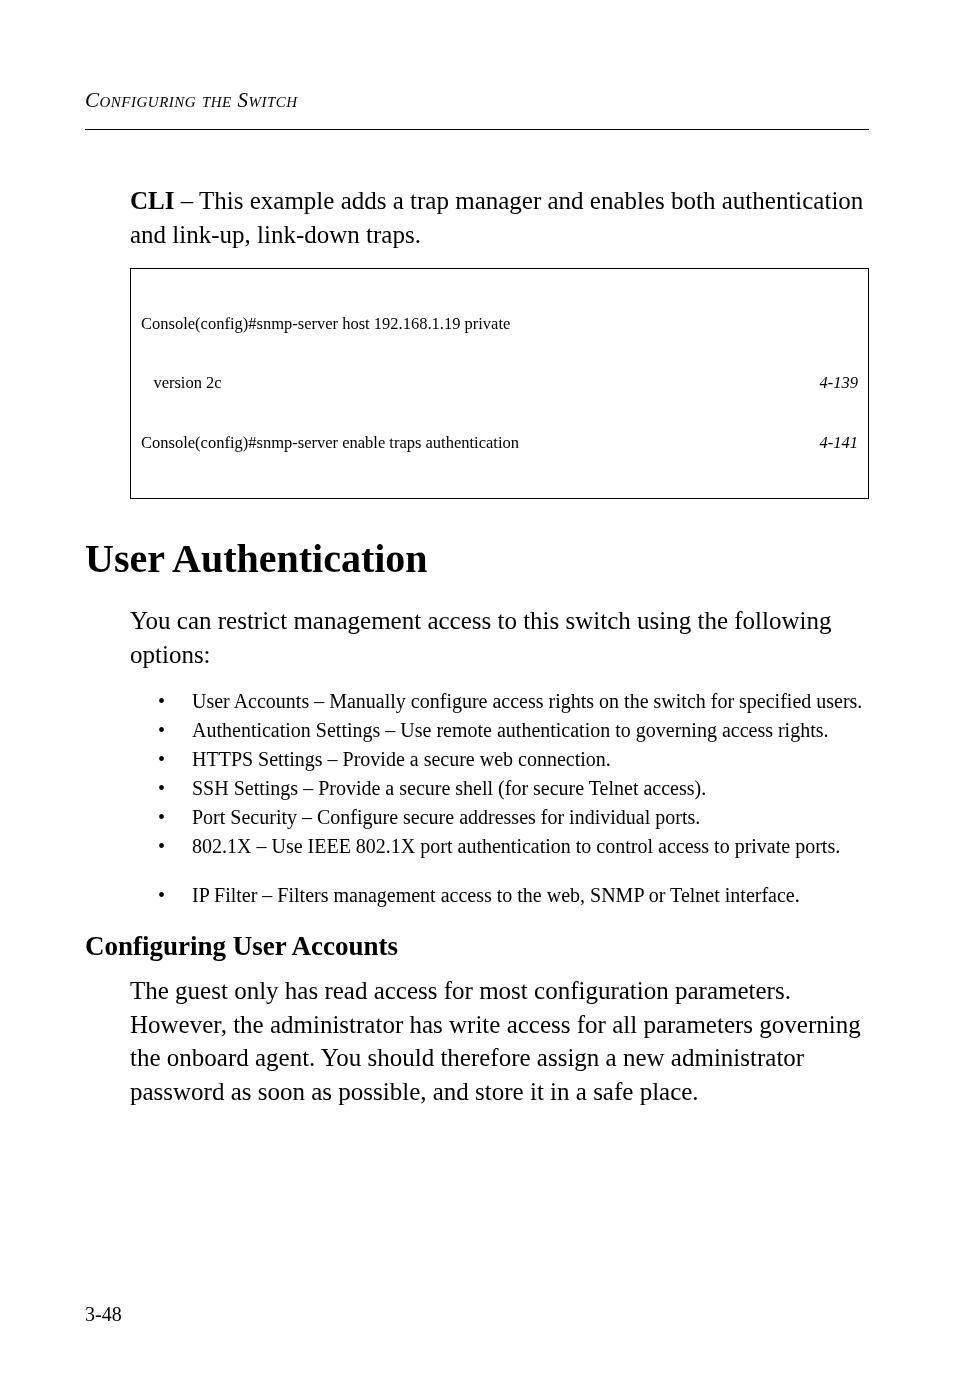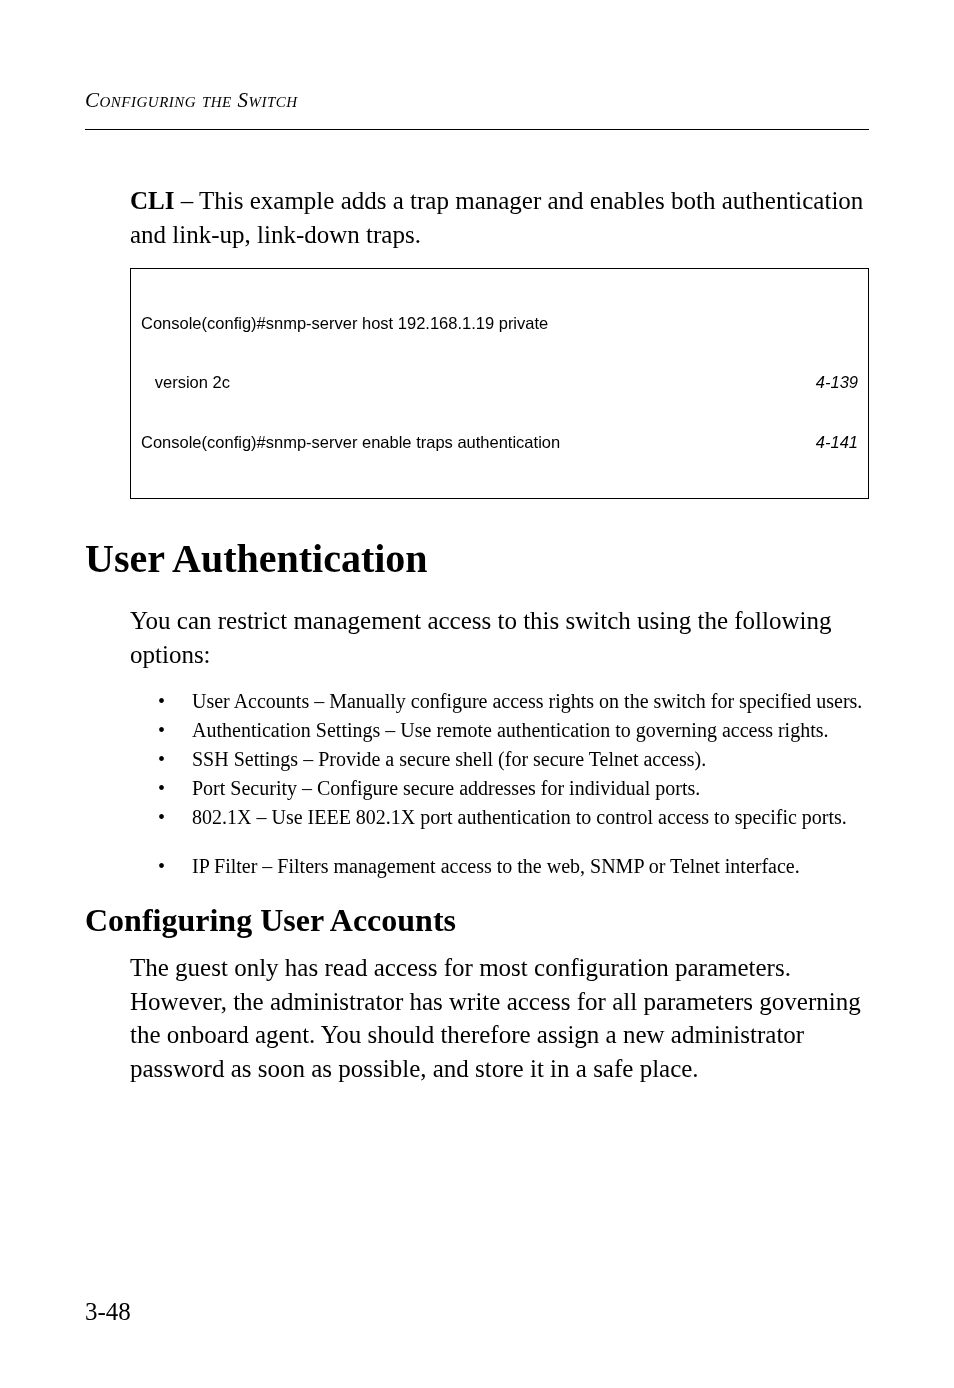--- a/index.html
+++ b/index.html
@@ -33,21 +33,21 @@
     .body-para {
       font-size: 25px;
       line-height: 1.35;
       margin-bottom: 16px;
     }
     .bold {
       font-weight: bold;
     }
     .code-block {
       border: 1px solid #000;
-      font-family: Liberation Sans, sans-serif;
+      font-family: Liberation Serif, serif;
       font-size: 16.5px;
       line-height: 1.2;
       padding: 6px 10px 6px 10px;
       margin-top: 12px;
       margin-bottom: 36px;
       white-space: pre;
       position: relative;
     }
     .code-line {
       display: flex;
@@ -59,21 +59,21 @@
     .code-ref {
       font-style: italic;
     }
     h1.section-title {
       font-size: 40px;
       font-weight: bold;
       margin-left: -45px;
       margin-bottom: 22px;
     }
     h2.subsection-title {
-      font-size: 32px;
+      font-size: 27px;
       font-weight: bold;
       margin-left: -45px;
       margin-top: 22px;
       margin-bottom: 12px;
     }
     ul.bullets {
       list-style: none;
       margin: 8px 0 8px 28px;
     }
     ul.bullets li {
@@ -89,21 +89,21 @@
       left: 0;
       top: 0;
     }
     ul.bullets li.gap {
       margin-top: 22px;
     }
     .page-number {
       position: absolute;
       left: 85px;
       bottom: 62px;
-      font-size: 25px;
+      font-size: 20px;
     }
   </style>
 </head>
 <body>
 
 <div class="header-rule">
   <span class="running-head">Configuring the Switch</span>
 </div>
 
 <div class="content">
@@ -127,23 +127,24 @@
     </div>
   </div>
 
   <h1 class="section-title">User Authentication</h1>
 
   <p class="body-para">You can restrict management access to this switch using the following options:</p>
 
   <ul class="bullets">
     <li>User Accounts – Manually configure access rights on the switch for specified users.</li>
     <li>Authentication Settings – Use remote authentication to governing access rights.</li>
+    <li>HTTPS Settings – Provide a secure web connection.</li>
     <li>SSH Settings – Provide a secure shell (for secure Telnet access).</li>
     <li>Port Security – Configure secure addresses for individual ports.</li>
-    <li>802.1X – Use IEEE 802.1X port authentication to control access to specific ports.</li>
+    <li>802.1X – Use IEEE 802.1X port authentication to control access to private ports.</li>
     <li class="gap">IP Filter – Filters management access to the web, SNMP or Telnet interface.</li>
   </ul>
 
   <h2 class="subsection-title">Configuring User Accounts</h2>
 
   <p class="body-para">The guest only has read access for most configuration parameters. However, the administrator has write access for all parameters governing the onboard agent. You should therefore assign a new administrator password as soon as possible, and store it in a safe place.</p>
 
 
 </div>
 

